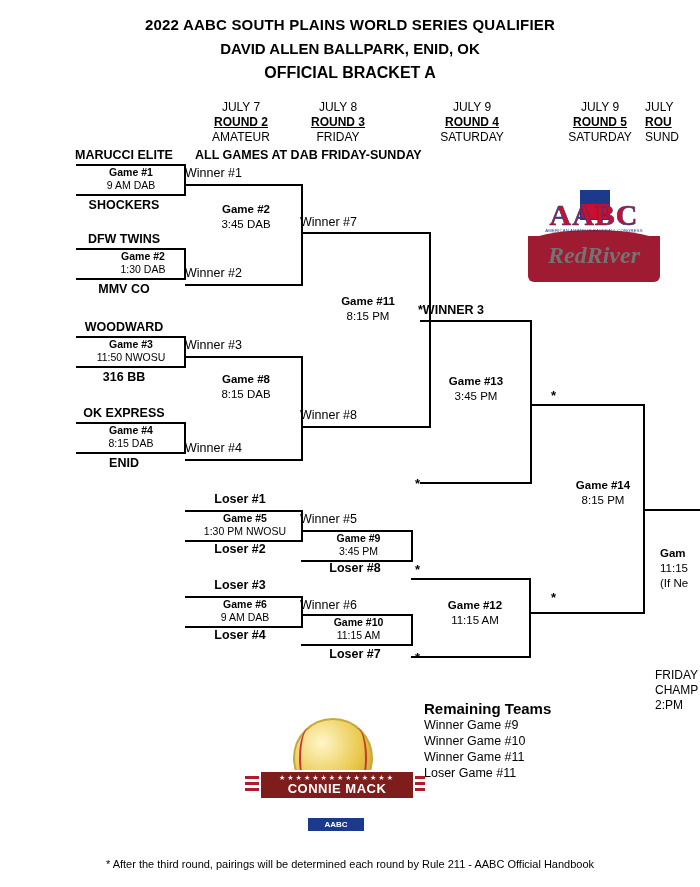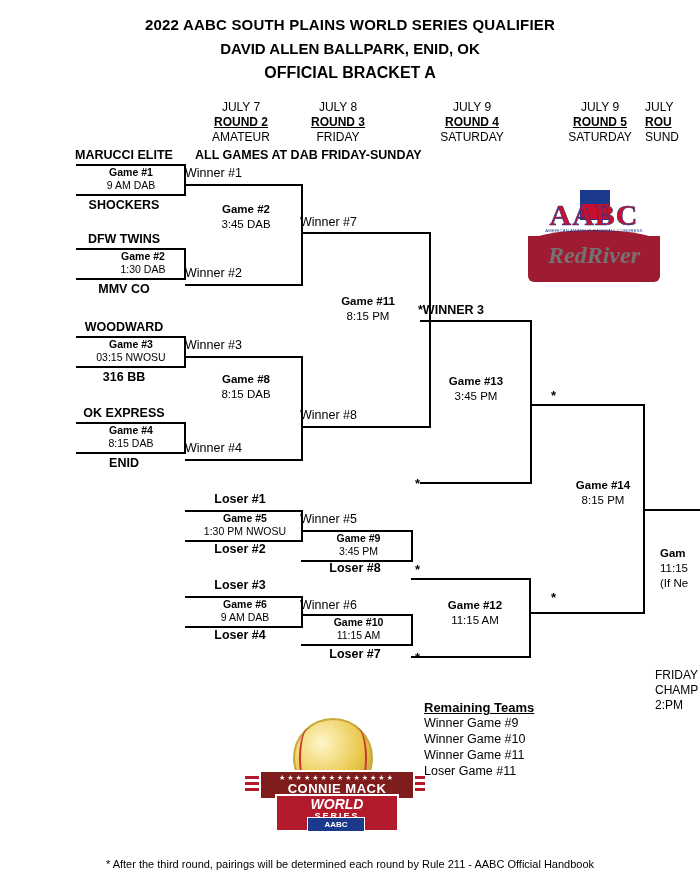--- a/index.html
+++ b/index.html
@@ -95,22 +95,21 @@
 
   .line { background: #000; position: absolute; }
   .hl { height: 2px; }
   .vl { width: 2px; }
 
   .star { font-size: 13px; font-weight: bold; }
 
   
   .remtitle {
     font-weight: bold;
-    font-size: 13px;
-    text-decoration: underline;
+    font-size: 15px;
   }
   .remitem { font-size: 12.5px; line-height: 16px; }
 
   .footer {
     width: 700px;
     text-align: center;
     font-size: 11px;
   }
 
   
@@ -260,21 +259,21 @@
     <div class="time">1:30 DAB</div>
   </div>
   <div class="line hl abs" style="left:76px; top:278px; width:110px;"></div>
   <div class="line vl abs" style="left:184px; top:248px; height:32px;"></div>
   <div class="abs team" style="left:64px; top:282px;">MMV CO</div>
 
   <div class="abs team" style="left:64px; top:320px;">WOODWARD</div>
   <div class="line hl abs" style="left:76px; top:336px; width:110px;"></div>
   <div class="abs gamebox" style="left:81px; top:338px;">
     <div class="num">Game #3</div>
-    <div class="time">03:15 NWOSU</div>
+    <div class="time">11:50 NWOSU</div>
   </div>
   <div class="line hl abs" style="left:76px; top:366px; width:110px;"></div>
   <div class="line vl abs" style="left:184px; top:336px; height:32px;"></div>
   <div class="abs team" style="left:64px; top:370px;">316 BB</div>
 
   <div class="abs team" style="left:64px; top:406px;">OK EXPRESS</div>
   <div class="line hl abs" style="left:76px; top:422px; width:110px;"></div>
   <div class="abs gamebox" style="left:81px; top:424px;">
     <div class="num">Game #4</div>
     <div class="time">8:15 DAB</div>
@@ -417,22 +416,18 @@
   </div>
 
   <div class="abs cm-wrap" style="left:245px; top:718px;">
     <div class="cm-ball"></div>
     <div class="cm-stripes"></div>
     <div class="cm-stripes right"></div>
     <div class="cm-banner">
       <div class="stars">★★★★★★★★★★★★★★</div>
       <div class="cmtext">CONNIE MACK</div>
     </div>
-    <div class="cm-red">
-      <div class="w1">WORLD</div>
-      <div class="w2">SERIES</div>
-    </div>
     <div class="cm-aabc">AABC</div>
   </div>
 
   <div class="abs footer" style="left:0; top:858px;">* After the third round, pairings will be determined each round by Rule 211 - AABC Official Handbook</div>
 
 </div>
 
 </body></html>

